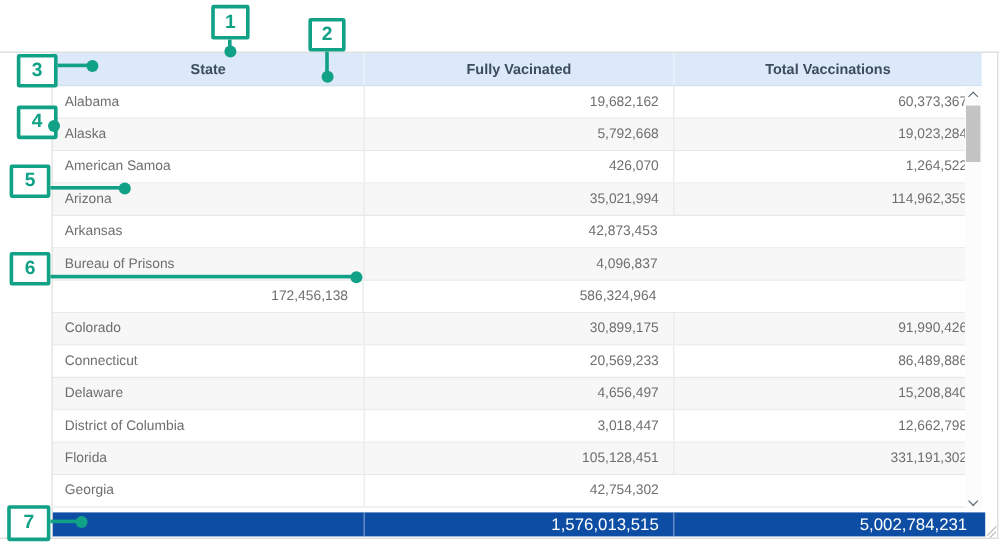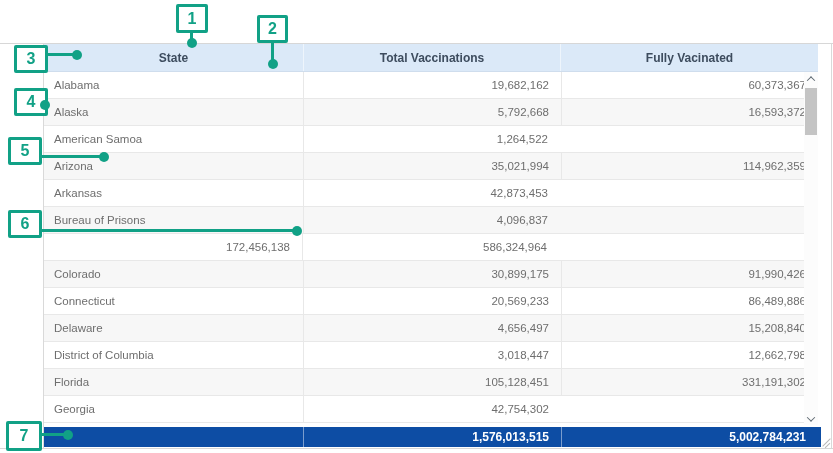--- a/index.html
+++ b/index.html
@@ -22,21 +22,21 @@
   .tbody{position:absolute;left:0;top:29px;width:774px;height:402px;text-align:right;}
   .trow{display:flex;height:27px;box-sizing:border-box;border-bottom:1px solid #e8e8e8;background:#ffffff;}
   .trow:nth-child(even){background:#f7f7f7;}
   .td{display:flex;align-items:center;font-size:11.5px;color:#6e6e6e;box-sizing:border-box;overflow:hidden;white-space:nowrap;}
   .td.state{justify-content:flex-start;padding-left:10px;}
   .td.num{justify-content:flex-end;padding-right:12px;}
   .td+.td{border-left:1px solid #e8e8e8;}
   
   .totalrow{position:absolute;left:0;top:384px;width:777px;height:20px;display:flex;
             background:#0d4da4;}
-  .totalrow .td{color:#ffffff;font-weight:bold;font-size:12px;}
+  .totalrow .td{color:#ffffff;font-weight:normal;font-size:14px;}
   .totalrow .td+.td{border-left:1px solid rgba(255,255,255,0.45);}
   
   .sbar{position:absolute;left:760px;top:29px;width:14px;height:353px;background:#fcfcfc;}
   .sbtn{position:absolute;left:0;width:14px;height:13px;display:flex;align-items:center;justify-content:center;}
   .chev{width:5px;height:5px;border-left:1.6px solid #5f6a72;border-top:1.6px solid #5f6a72;}
   .chev.up{transform:rotate(45deg) translate(1px,1px);}
   .chev.down{transform:rotate(225deg) translate(1px,1px);}
   .sthumb{position:absolute;left:1px;top:16px;width:12px;height:47px;background:#c4c4c4;}
   
   .grip{position:absolute;left:822px;top:438px;width:9px;height:9px;}
@@ -54,37 +54,38 @@
 <body>
 
 <div class="canvas">
 
   <div class="hline" style="top:43px"></div>
   <div class="hline" style="top:448px"></div>
 
   <div class="tbl">
     <div class="thead">
       <div class="th c1">State</div>
+      <div class="th c2">Fully Vacinated</div>
       <div class="th c3">Total Vaccinations</div>
-      <div class="th c2">Fully Vacinated</div>
     </div>
 
     <div class="tbody">
         <div class="trow">
           <div class="td state c1">Alabama</div>
           <div class="td num c2">19,682,162</div>
           <div class="td num c3">60,373,367</div>
         </div>
         <div class="trow">
           <div class="td state c1">Alaska</div>
           <div class="td num c2">5,792,668</div>
-          <div class="td num c3">16,593,372</div>
+          <div class="td num c3">19,023,284</div>
         </div>
         <div class="trow">
           <div class="td state c1">American Samoa</div>
+          <div class="td num c2">426,070</div>
           <div class="td num c3">1,264,522</div>
         </div>
         <div class="trow">
           <div class="td state c1">Arizona</div>
           <div class="td num c2">35,021,994</div>
           <div class="td num c3">114,962,359</div>
         </div>
         <div class="trow">
           <div class="td state c1">Arkansas</div>
           <div class="td num c3">42,873,453</div>

